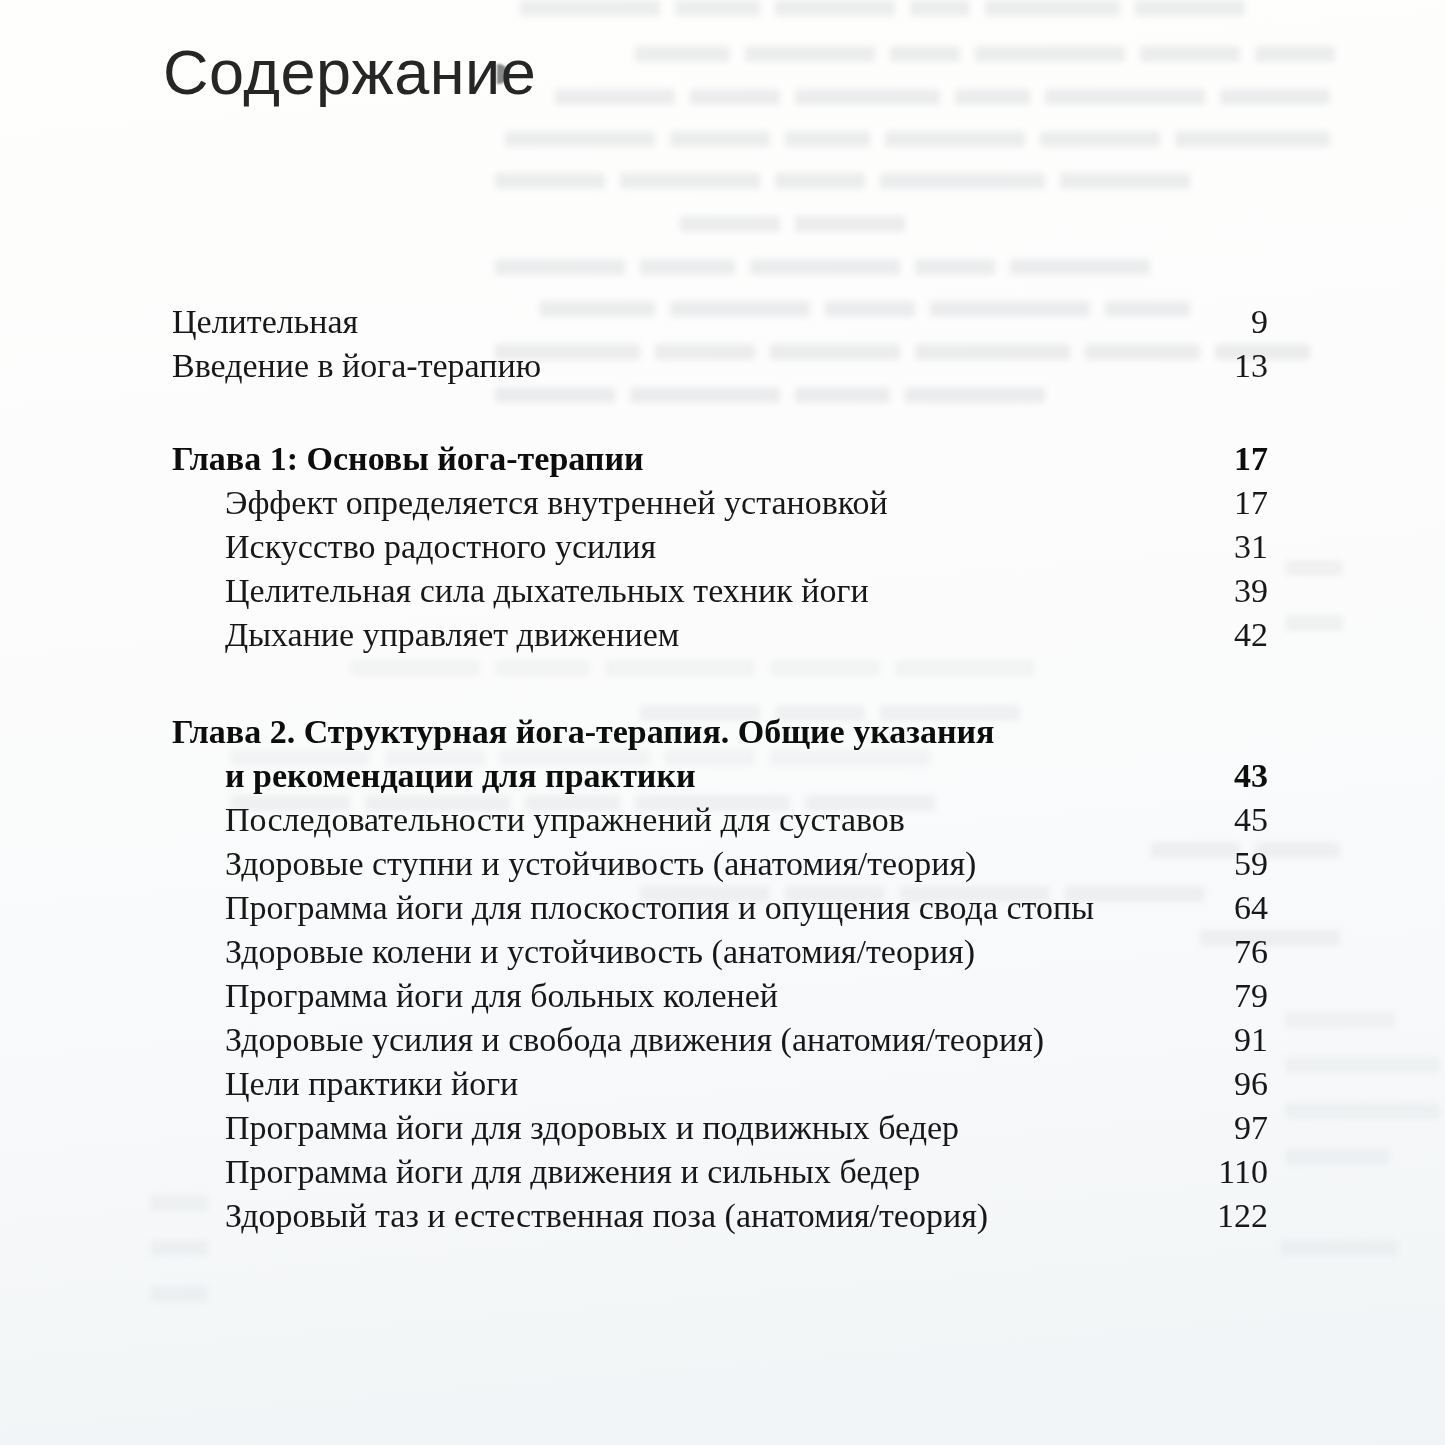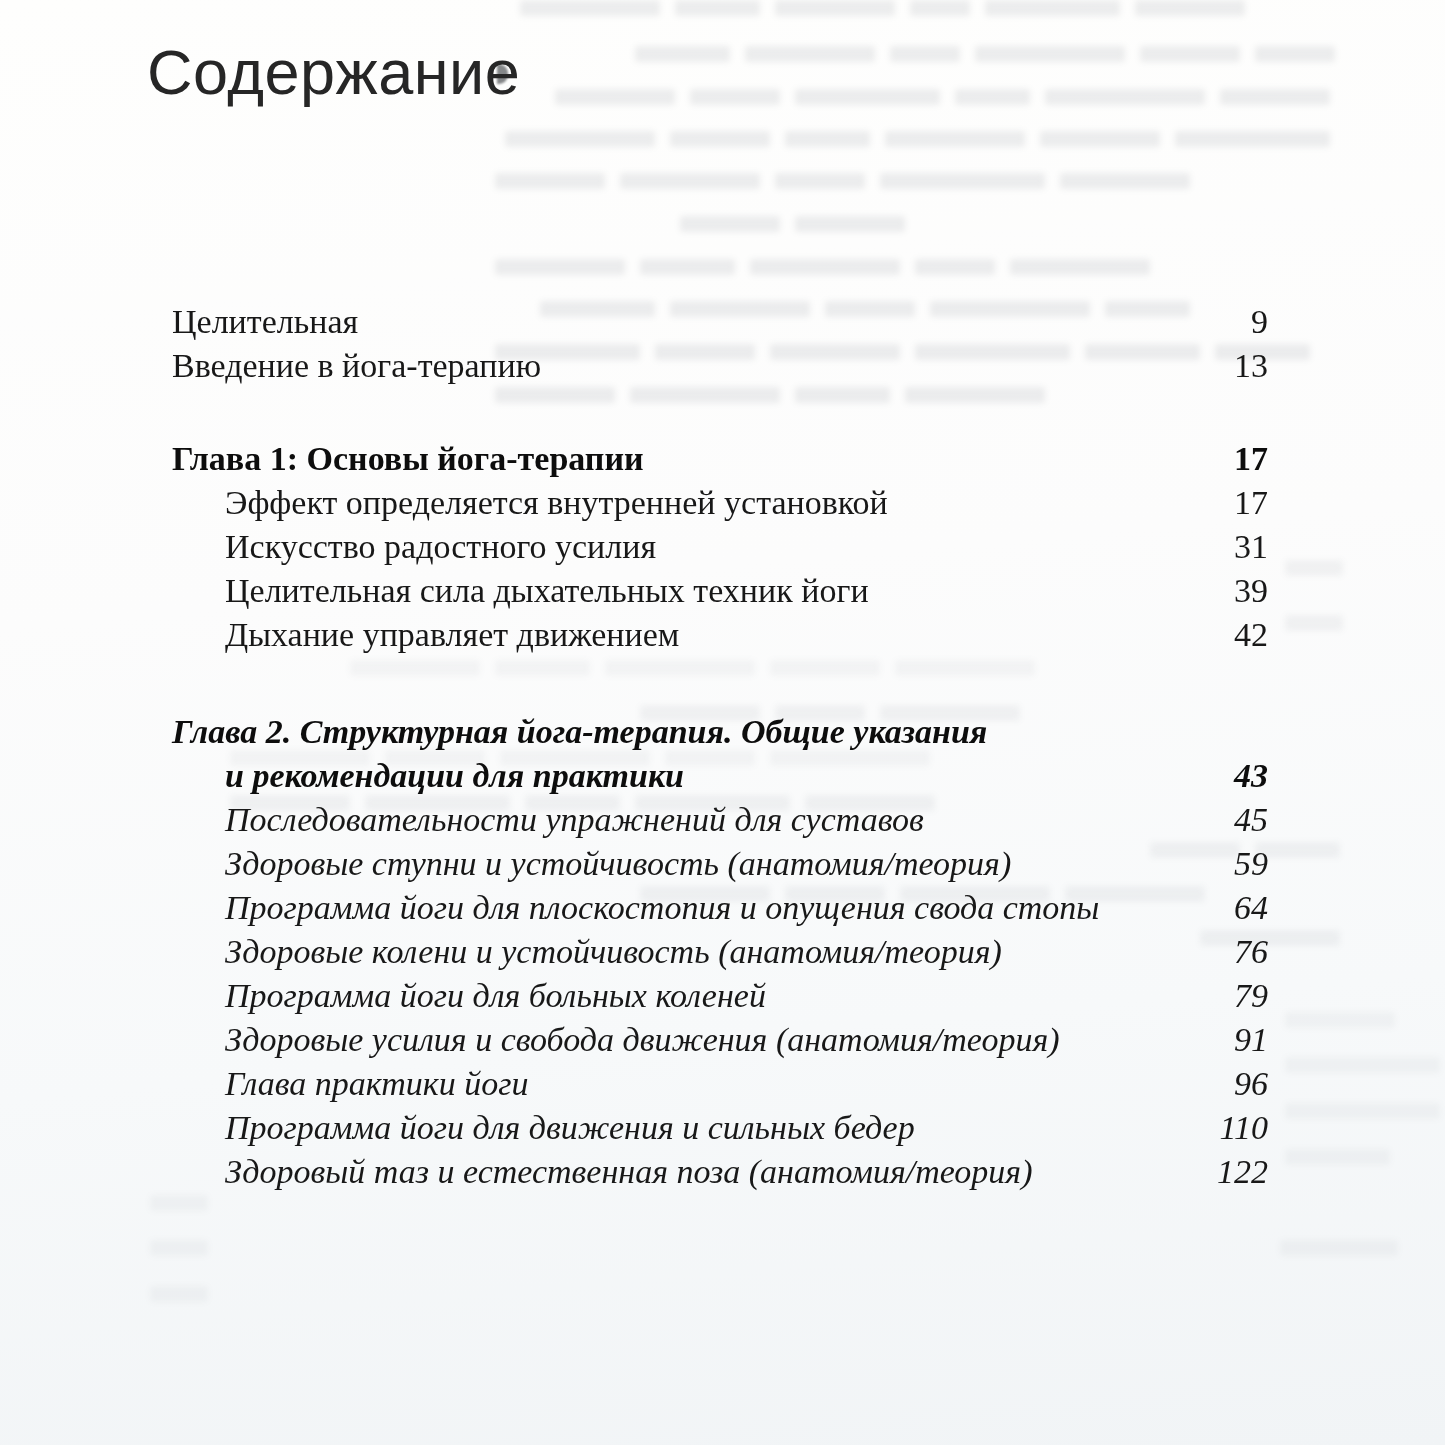--- a/index.html
+++ b/index.html
@@ -18,38 +18,38 @@
   .bleed-layer { position: absolute; inset: 0; z-index: 1; pointer-events: none; }
   .bl { position: absolute; filter: blur(3px); opacity: .12; white-space: nowrap; font-size: 0; }
   .bl b { display: inline-block; height: 16px; background: #6f7680; margin-right: 15px; border-radius: 2px; vertical-align: top; }
   .bl.o8 { opacity: .08; }
   .bl.o6 { opacity: .06; }
   .speck { position: absolute; left: 497px; top: 64px; width: 11px; height: 20px;
            background: #23272b; border-radius: 0 9px 9px 0; opacity: .55; filter: blur(1px); }
 
   
   .title {
-    position: absolute; left: 147px; top: 36px; z-index: 2;
+    position: absolute; left: 163px; top: 36px; z-index: 2;
     margin: 0;
     font-family: "Liberation Sans", sans-serif;
     font-size: 63px; font-weight: 400; letter-spacing: .5px;
     color: #262626;
   }
   .toc {
     position: absolute; left: 172px; top: 300px; width: 1096px; z-index: 2;
     color: #181818;
   }
   .row {
     display: flex; align-items: flex-end;
     font-size: 34px; line-height: 44px;
   }
   .row .t { flex: 1 1 auto; white-space: pre-line; }
   .row .n { flex: 0 0 auto; margin-left: 18px; text-align: right; }
   .chapter { margin-top: 49px; }
-  .chapter.second { margin-top: 53px; font-style: italic; }
+  .chapter.second { margin-top: 53px; }
   .head { font-weight: 700; color: #0d0d0d; }
   .head .t { padding-left: 53px; text-indent: -53px; }
   .sub { padding-left: 53px; }
   .sub .t { padding-left: 57px; text-indent: -57px; }
 </style>
 </head>
 <body>
 
 <div class="page">
 
@@ -144,22 +144,26 @@
       </div>
       <div class="row sub">
         <span class="t">Программа йоги для больных коленей</span>
         <span class="n">79</span>
       </div>
       <div class="row sub">
         <span class="t">Здоровые усилия и свобода движения (анатомия/теория)</span>
         <span class="n">91</span>
       </div>
       <div class="row sub">
-        <span class="t">Глава практики йоги</span>
+        <span class="t">Цели практики йоги</span>
         <span class="n">96</span>
+      </div>
+      <div class="row sub">
+        <span class="t">Программа йоги для здоровых и подвижных бедер</span>
+        <span class="n">97</span>
       </div>
       <div class="row sub">
         <span class="t">Программа йоги для движения и сильных бедер</span>
         <span class="n">110</span>
       </div>
       <div class="row sub">
         <span class="t">Здоровый таз и естественная поза (анатомия/теория)</span>
         <span class="n">122</span>
       </div>
     </div>

